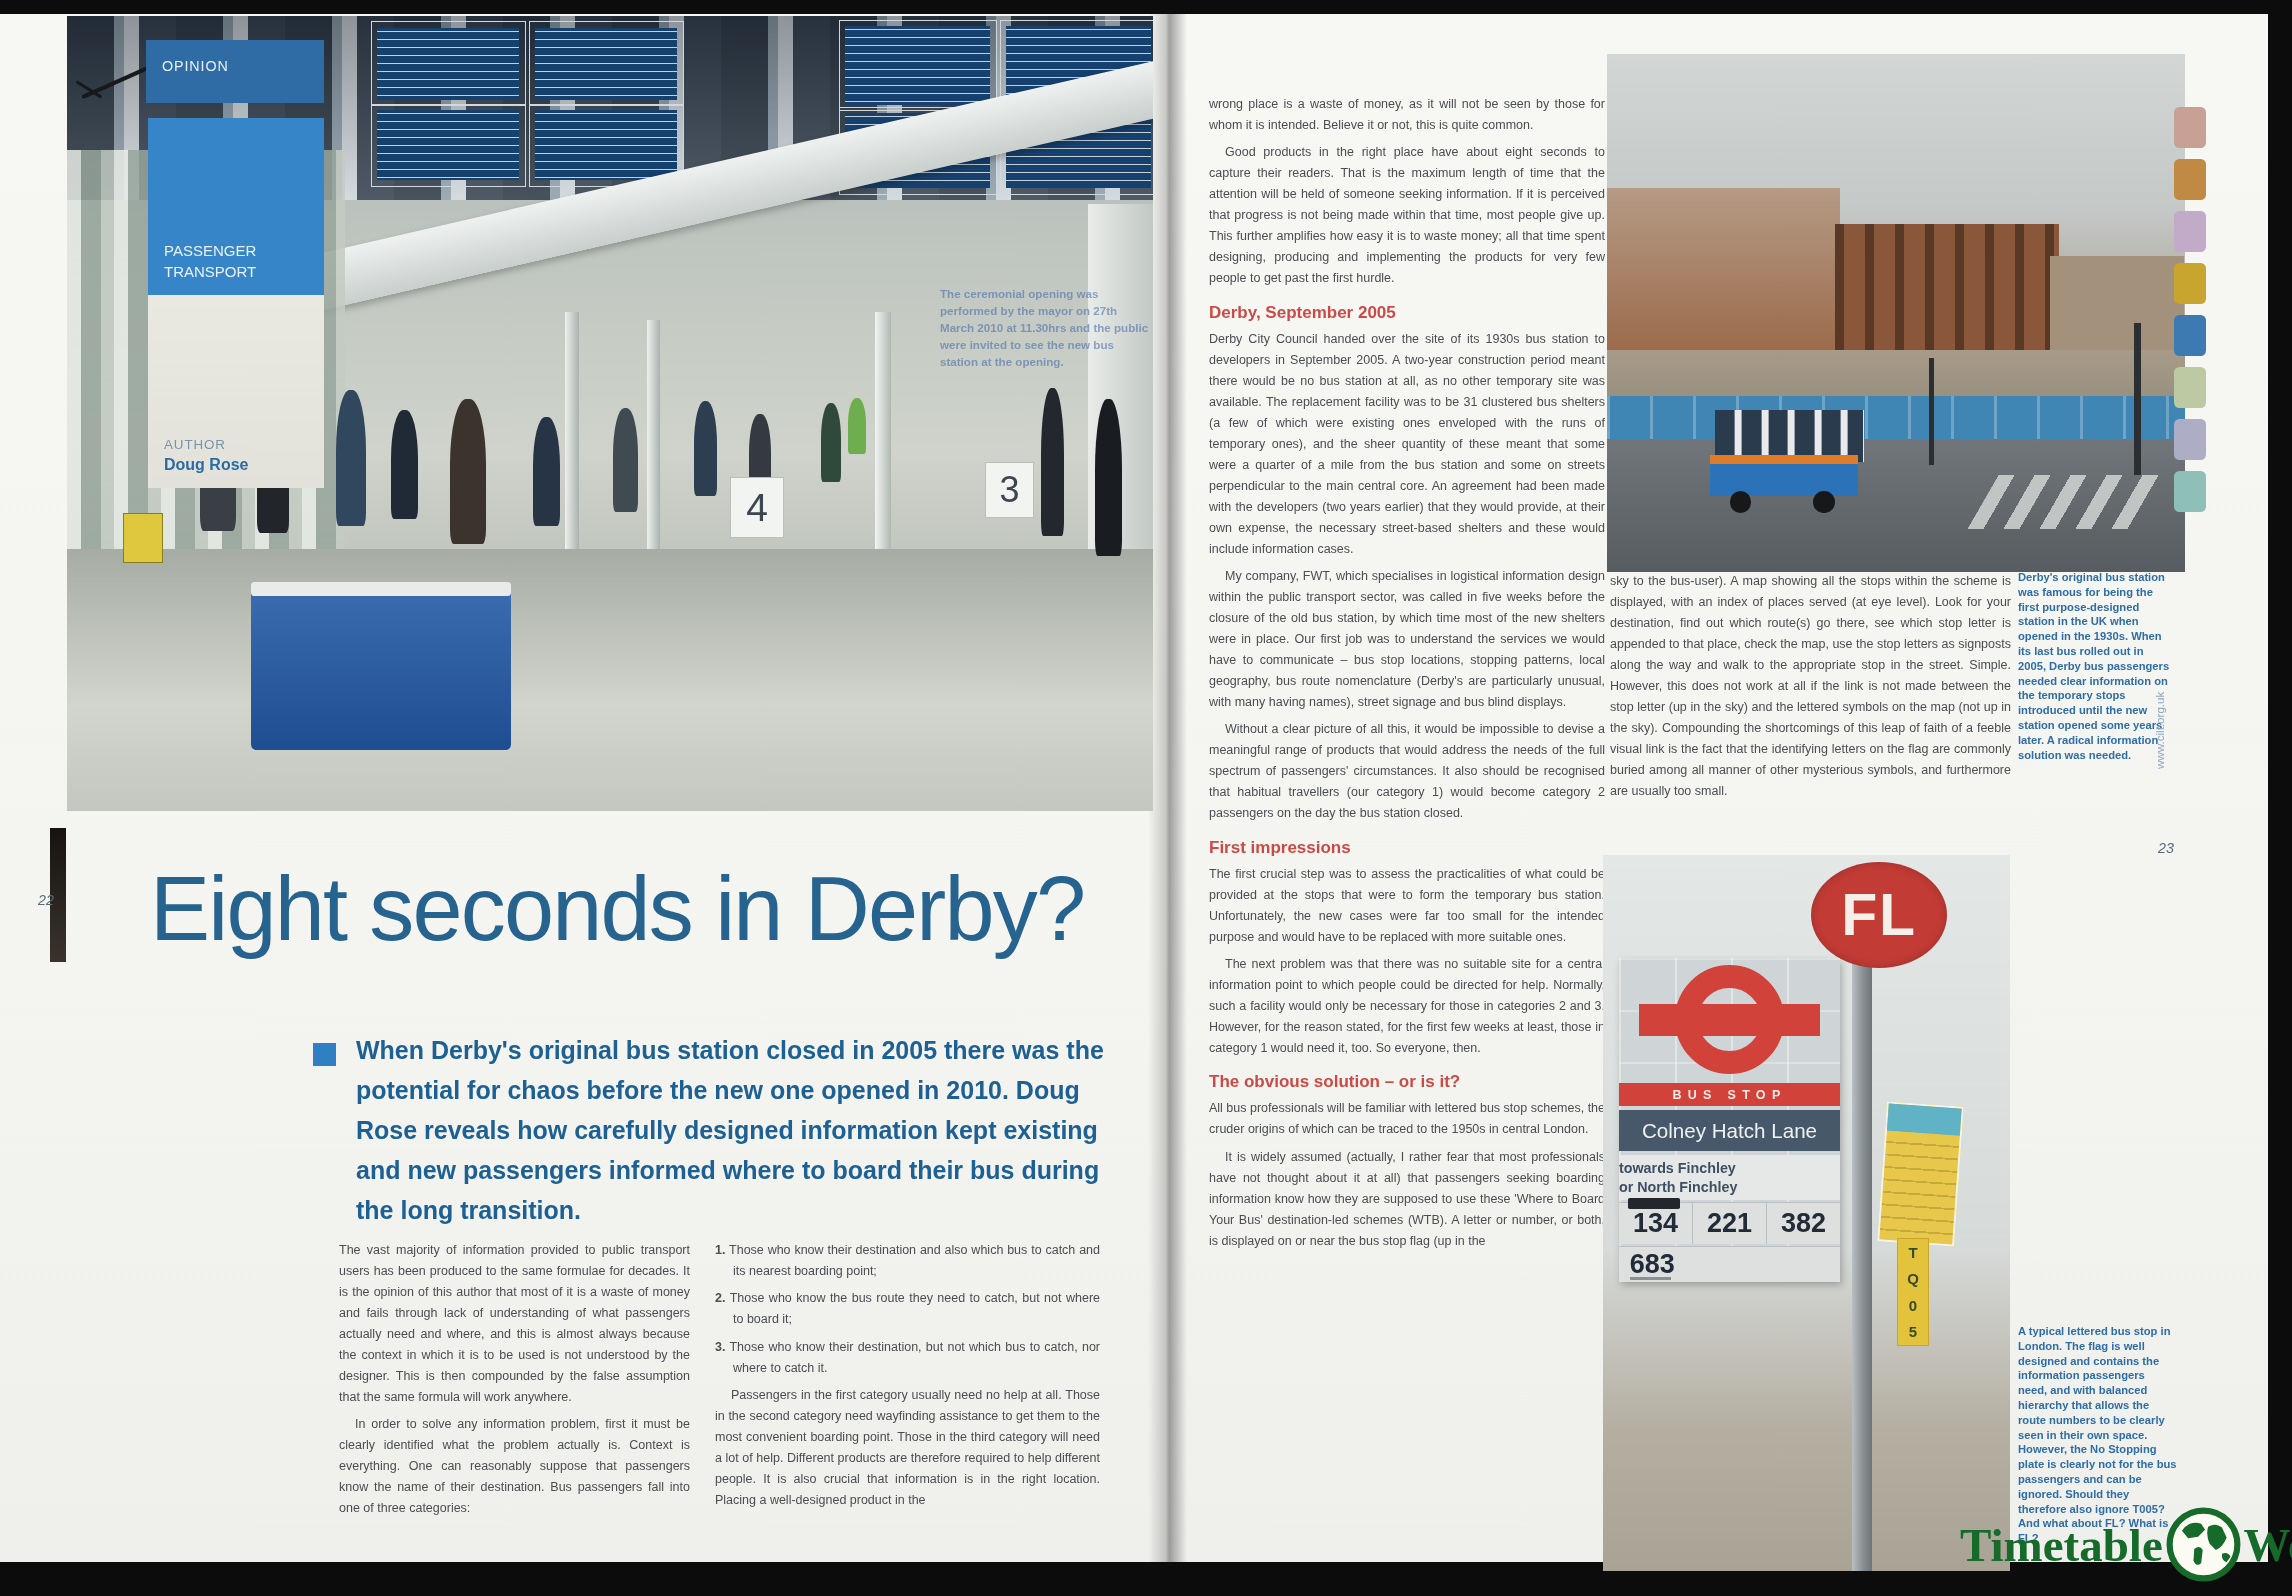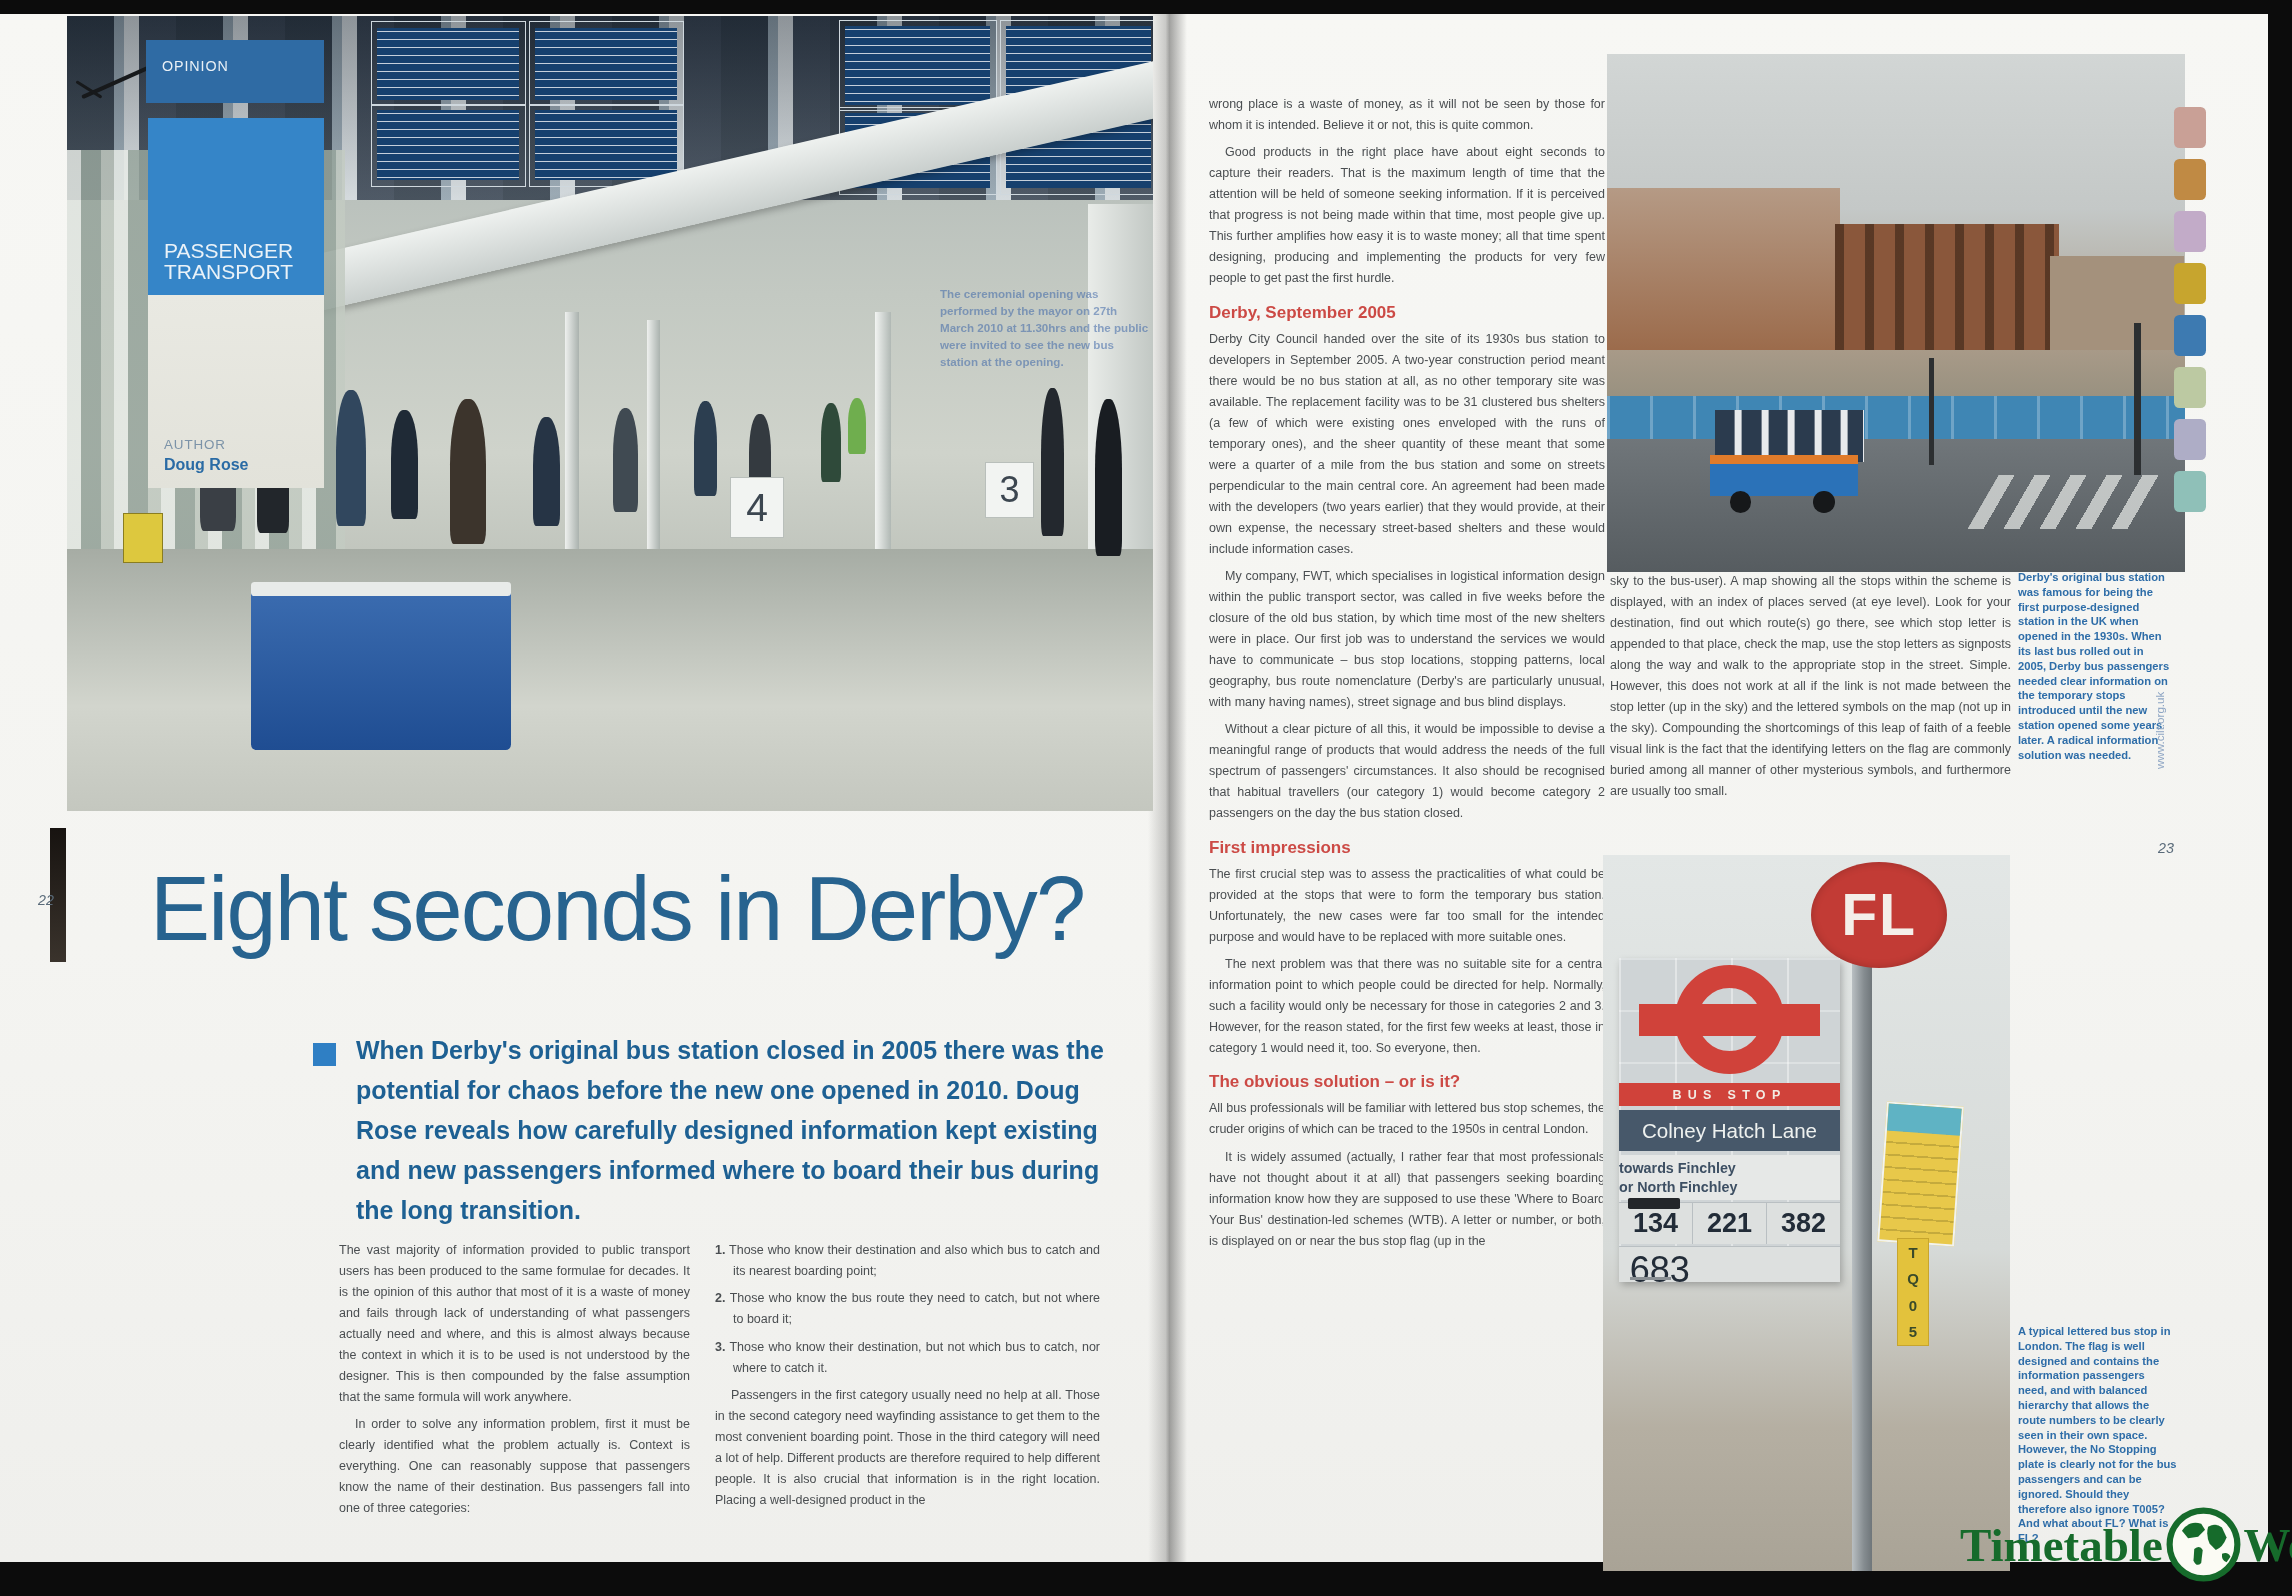--- a/index.html
+++ b/index.html
@@ -94,21 +94,21 @@
 
       <div class="abs" style="left:56px;top:497px;width:38px;height:48px;background:#ddc83e;border:0.9px solid #8a7d20;"></div>
 
       <div class="abs" style="left:10.7px;top:61px;width:90px;height:3.6px;background:#17191b;transform:rotate(-24deg);border-radius:1.8px;"></div>
       <div class="abs" style="left:7.2px;top:72px;width:30px;height:2.7px;background:#17191b;transform:rotate(32deg);border-radius:1.8px;"></div>
 
       <div class="abs" style="left:79px;top:24px;width:178px;height:63px;background:#2f6ba4;display:flex;align-items:center;">
         <span style="color:#e9f0f6;font-size:14.3px;letter-spacing:0.9px;margin:0 0 10.7px 16px;">OPINION</span>
       </div>
       <div class="abs" style="left:81px;top:102px;width:176px;height:177px;background:#3585c8;display:flex;align-items:flex-end;">
-        <span style="color:#eaf2f8;font-size:21px;line-height:21.5px;margin:0 0 12.5px 16px;width:134px;">PASSENGER TRANSPORT</span>
+        <span style="color:#eaf2f8;font-size:15px;line-height:21.5px;margin:0 0 12.5px 16px;width:134px;">PASSENGER TRANSPORT</span>
       </div>
       <div class="abs" style="left:81px;top:279px;width:176px;height:193px;background:linear-gradient(180deg,#e9e9e2,#e2e2da);display:flex;flex-direction:column;justify-content:flex-end;">
         <span style="color:#7c93a8;font-size:13.4px;letter-spacing:0.9px;margin:0 0 3.6px 16px;">AUTHOR</span>
         <span style="color:#2a6ba5;font-size:16px;font-weight:bold;margin:0 0 14.3px 16px;">Doug Rose</span>
       </div>
 
       <div class="abs" style="left:873px;top:269px;width:213px;height:134px;color:#3e67a8;opacity:.55;font-size:11.6px;line-height:17px;font-weight:bold;filter:blur(0.4px);">The ceremonial opening was performed by the mayor on 27th March 2010 at 11.30hrs and the public were invited to see the new bus station at the opening.</div>
     </div>
 
     <div class="abs" style="left:38px;top:892px;font-size:14.3px;font-style:italic;color:#5a6b7a;">22</div>
@@ -212,21 +212,21 @@
           <div class="routecell">
               <span>221</span>
             </div>
           <div class="routecell" style="border-right:none;">
               <span>382</span>
             </div>
         </div>
         <div class="abs" style="left:9px;top:240px;width:52px;height:10.7px;background:#23262a;border-radius:1.8px;"></div>
 
         <div class="abs" style="left:0;top:288px;width:221px;height:35px;background:#dde0df;border-top:0.9px solid #b9bfc2;">
-          <span style="position:absolute;left:10.7px;top:1.8px;font-weight:normal;color:#222c38;font-size:36px;">683</span>
+          <span style="position:absolute;left:10.7px;top:1.8px;font-weight:bold;color:#222c38;font-size:27px;">683</span>
           <div class="abs" style="left:10.7px;top:29.6px;width:41px;height:3.6px;background:#8a9094;"></div>
         </div>
       </div>
 
       <div class="abs" style="left:279px;top:249px;width:73px;height:136px;transform:rotate(4deg);border:2.7px solid #f2f3ef;background:#e8c84a;background-image:repeating-linear-gradient(180deg,rgba(90,80,20,.25) 0 1.8px,transparent 1.8px 12.5px);">
         <div class="abs" style="left:0;top:0;width:73px;height:27px;background:#5fb3c4;"></div>
       </div>
 
       <div class="abs" style="left:294px;top:383px;width:30px;height:106px;background:#e3c23c;border:1.8px solid #c7a52e;display:flex;flex-direction:column;align-items:center;justify-content:space-around;">
         <span style="color:#3a4a2a;font-weight:bold;font-size:15px;">T</span>

